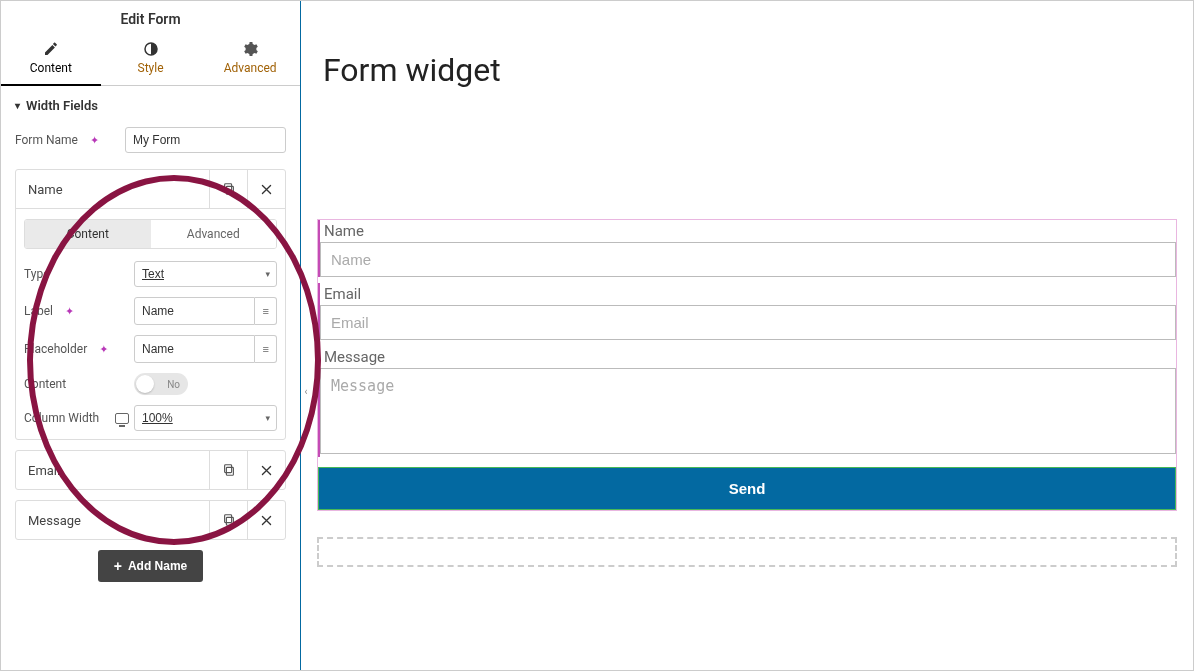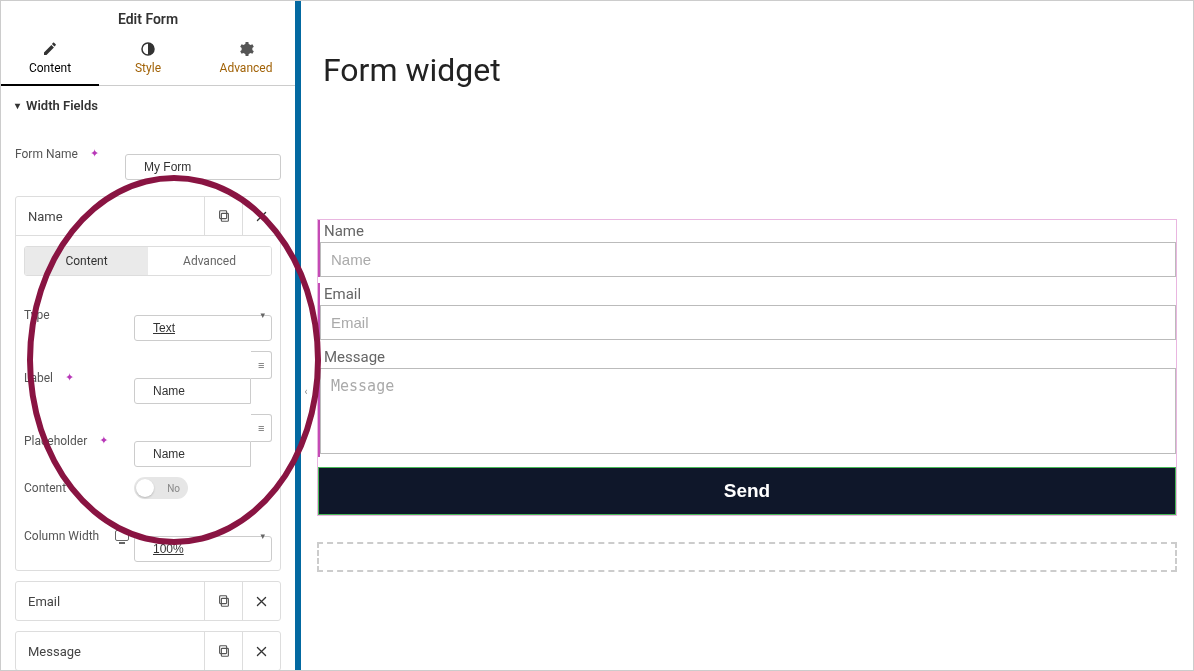--- a/index.html
+++ b/index.html
@@ -1,32 +1,32 @@
 <!DOCTYPE html>
 <html><head>
 <meta charset="utf-8">
 <style>
 * { box-sizing: border-box; margin: 0; padding: 0; }
 body { font-family: -apple-system, BlinkMacSystemFont, "Segoe UI", Roboto, Arial, sans-serif; font-size: 13px; color: #333; background: #fff; overflow: hidden; }
 .app { display: flex; width: 1194px; height: 671px; border: 1px solid #ccc; position: relative; }
-.sidebar { width: 300px; border-right: 6px solid #0369a1; display: flex; flex-direction: column; background: #fff; }
+.sidebar { width: 300px; border-right: 1px solid #0369a1; display: flex; flex-direction: column; background: #fff; }
 .sidebar-title { text-align: center; font-weight: 600; font-size: 14px; padding: 10px 0 8px; }
 .tabs { display: flex; border-bottom: 1px solid #ccc; }
 .tab { flex: 1; text-align: center; padding: 6px 0 10px; cursor: pointer; font-size: 12px; color: #a16207; position: relative; }
 .tab.active { color: #000; }
 .tab.active::after { content: ""; position: absolute; left: 0; right: 0; bottom: -1px; height: 2px; background: #000; }
 .tab-icon { display: block; margin: 0 auto 4px; width: 16px; height: 16px; }
 .panel { padding: 12px 14px; overflow-y: auto; flex: 1; }
 .section-header { display: flex; align-items: center; font-weight: 600; font-size: 13px; margin-bottom: 14px; cursor: pointer; }
 .section-header .caret { margin-right: 6px; font-size: 10px; }
 .row { display: flex; align-items: center; margin-bottom: 10px; font-size: 12px; color: #555; }
 .row-label { flex: 0 0 110px; display: flex; align-items: center; gap: 12px; }
 .row-ctrl { flex: 1; display: flex; align-items: center; gap: 4px; }
 .sparkle { color: #b838b8; font-size: 11px; }
-input.txt, select.sel { width: 100%; border: 1px solid #ccc; border-radius: 3px; padding: 5px 18px; font-size: 12px; color: #333; background: #fff; margin-top: 27px; }
+input.txt, select.sel { width: 100%; border: 1px solid #ccc; border-radius: 3px; padding: 5px 7px; font-size: 12px; color: #333; background: #fff; }
 .sel { appearance: none; background-image: none; padding-right: 22px; text-decoration: underline; }
 .sel-wrap { position: relative; flex: 1; display: flex; }
 .sel-caret { position: absolute; right: 7px; top: 50%; transform: translateY(-50%); font-size: 9px; color: #666; pointer-events: none; }
 .field-item { border: 1px solid #ddd; border-radius: 3px; margin-bottom: 10px; }
 .field-header { display: flex; align-items: center; }
 .field-title { flex: 1; padding: 10px 12px; font-size: 13px; color: #444; cursor: pointer; }
 .field-action { width: 38px; height: 38px; border-left: 1px solid #ddd; display: flex; align-items: center; justify-content: center; cursor: pointer; color: #555; }
 .field-body { border-top: 1px solid #ddd; padding: 10px 8px 8px; }
 .subtabs { display: flex; border: 1px solid #ddd; border-radius: 3px; overflow: hidden; margin-bottom: 12px; }
 .subtab { flex: 1; text-align: center; padding: 7px 0; font-size: 12px; color: #666; cursor: pointer; background: #fff; }
@@ -41,21 +41,21 @@
 .add-item-btn { display: flex; align-items: center; justify-content: center; gap: 6px; background: #444; color: #fff; border: none; border-radius: 3px; padding: 8px 16px; font-size: 12px; font-weight: 600; margin: 6px auto 0; cursor: pointer; }
 .main { flex: 1; padding: 20px 16px 20px 16px; position: relative; overflow: hidden; }
 .page-title { font-size: 32px; font-weight: 400; margin: 30px 0 0 6px; color: #222; }
 .form-preview { margin-top: 130px; border: 1px solid #e9b6e0; padding: 0; }
 .fp-label { font-size: 15px; color: #666; padding: 2px 4px 2px 4px; }
 .fp-input { width: 100%; border: 1px solid #bbb; padding: 8px 10px; font-size: 15px; color: #333; }
 .fp-input::placeholder { color: #aaa; }
 .fp-textarea { width: 100%; border: 1px solid #bbb; padding: 8px 10px; font-size: 15px; color: #333; height: 86px; resize: none; }
 .fp-textarea::placeholder { color: #aaa; }
 .fp-group { border-left: 2px solid #c44bb5; margin-bottom: 6px; }
-.fp-send { width: 100%; background: #0f172a; color: #fff; border: 1px solid #47b857; padding: 12px 0; font-size: 19px; font-weight: 600; cursor: pointer; margin-top: 4px; }
+.fp-send { width: 100%; background: #0369a1; color: #fff; border: 1px solid #47b857; padding: 12px 0; font-size: 15px; font-weight: 600; cursor: pointer; margin-top: 4px; }
 .dashed-box { margin-top: 26px; border: 2px dashed #ccc; height: 30px; }
 .collapse-handle { position: absolute; left: 300px; top: 380px; width: 10px; height: 20px; display: flex; align-items: center; justify-content: center; font-size: 10px; color: #888; cursor: pointer; }
 .highlight-circle { position: absolute; left: 26px; top: 174px; width: 294px; height: 370px; border: 6px solid #891442; border-radius: 50%; pointer-events: none; z-index: 10; }
 svg { display: block; }
 </style>
 </head>
 <body>
 
 <div class="app">
   <div class="sidebar">

